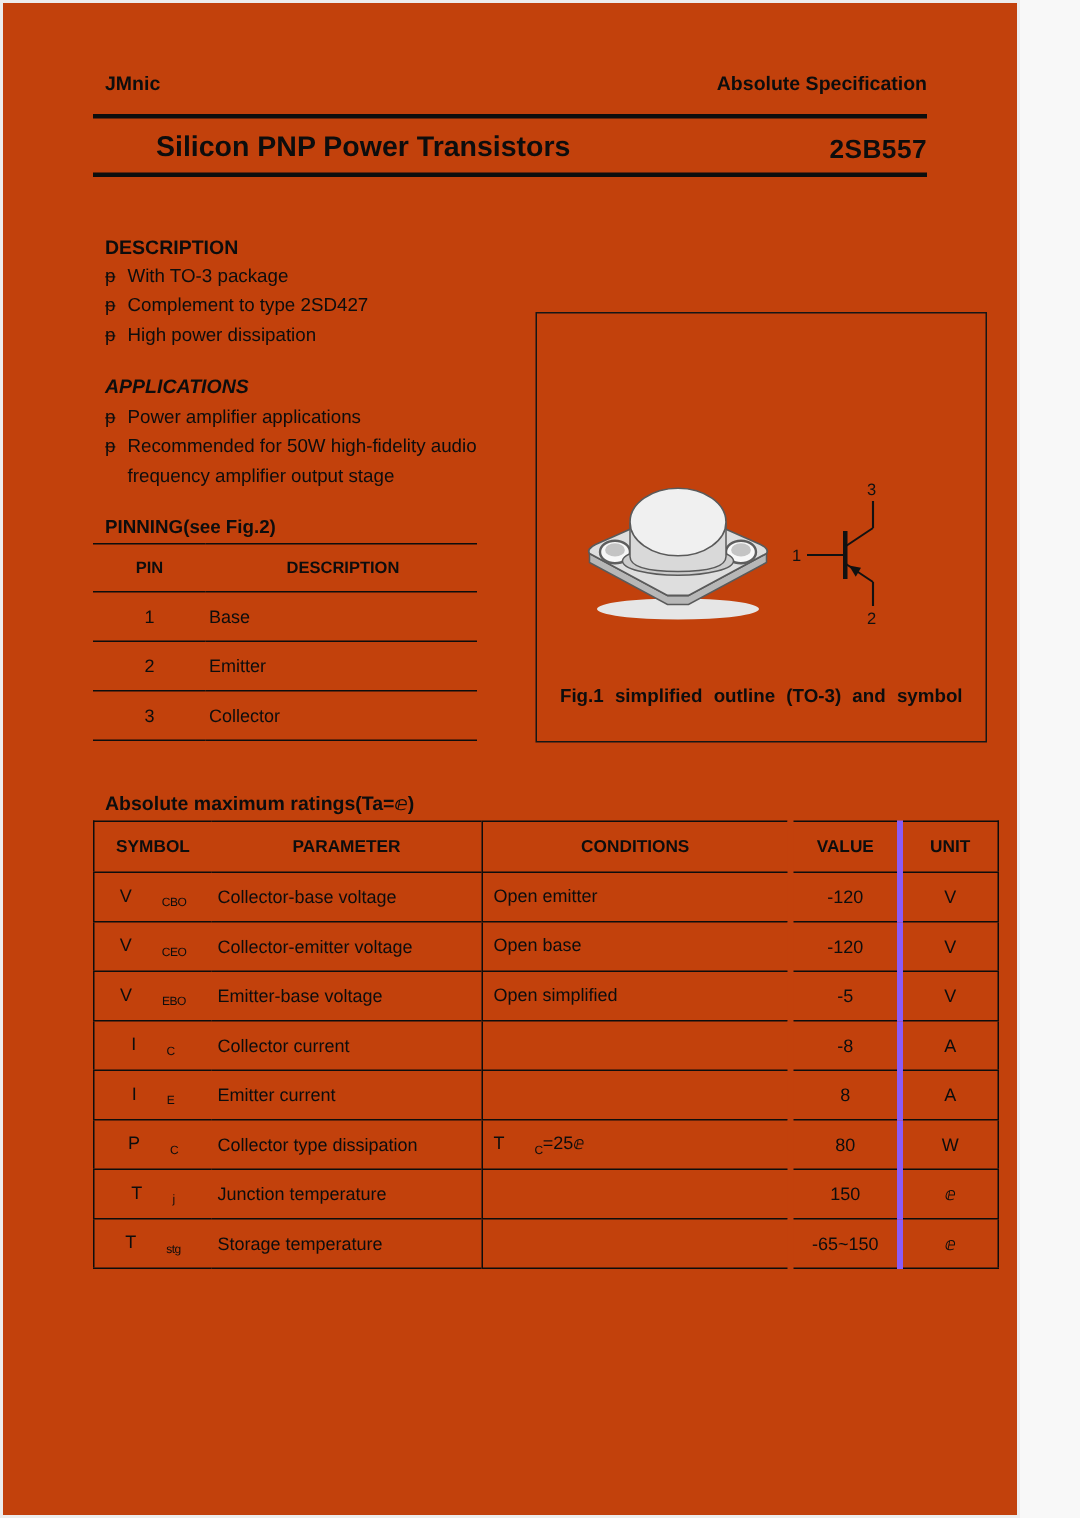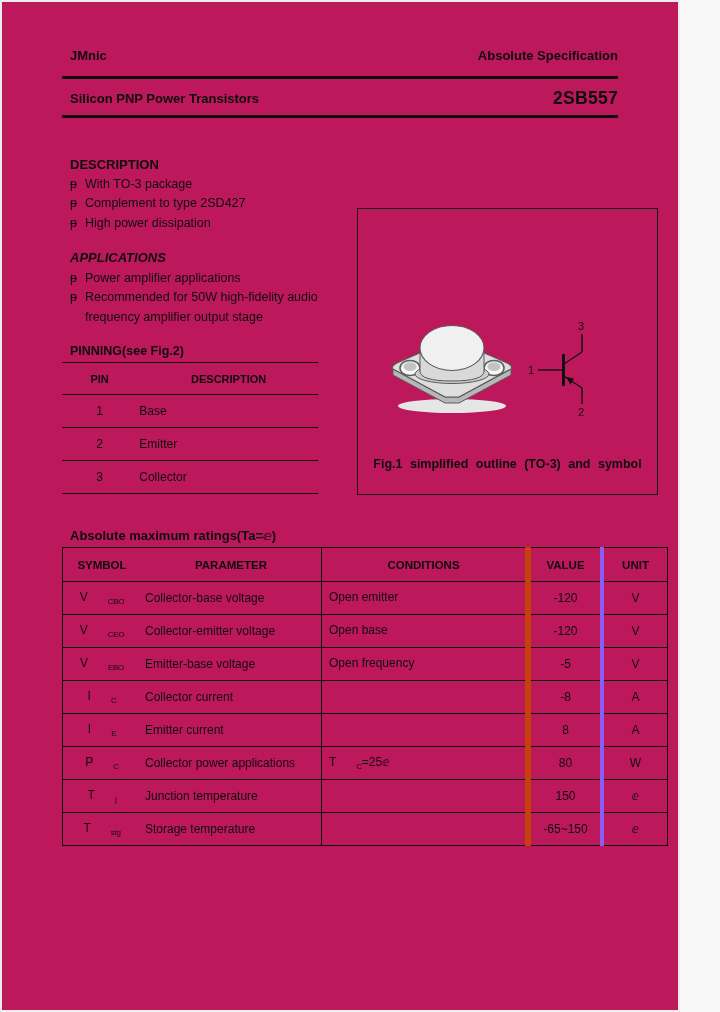--- a/index.html
+++ b/index.html
@@ -1,26 +1,26 @@
 <!DOCTYPE html>
 <html><head>
 <meta charset="utf-8">
 <style>
   html,body{margin:0;padding:0;background:#f8f8f8;}
   .page{
-    position:relative;width:680px;height:1012px;background:#be185d;
+    position:relative;width:680px;height:1012px;background:#c2410c;
     font-family:"Liberation Sans","DejaVu Sans",sans-serif;color:#0d0d0d;
     box-shadow:inset 0 0 0 2px #ededed;overflow:hidden;
   }
   .hrule{position:absolute;left:62px;right:62px;height:3px;background:#0d0d0d;}
   .hdr-row{position:absolute;top:48px;left:70px;right:62px;display:flex;justify-content:space-between;align-items:baseline;}
   .brand{font-size:13px;font-weight:bold;}
   .spec{font-size:13px;font-weight:bold;}
   .title-row{position:absolute;top:88px;left:70px;right:62px;display:flex;justify-content:space-between;align-items:center;}
-  .doc-title{font-size:13px;font-weight:bold;}
+  .doc-title{font-size:19px;font-weight:bold;margin-left:34px;}
   .part-no{font-size:17.5px;font-weight:bold;letter-spacing:.3px;margin-left:20px;}
 
   .sec-heading{position:absolute;left:70px;font-size:13px;font-weight:bold;}
   .blist{position:absolute;left:70px;font-size:12.5px;line-height:19.3px;}
   .bitem{display:flex;}
   .bullet{width:15px;flex:0 0 15px;}
   .cont{padding-left:15px;}
 
   
   .pin-table{position:absolute;left:62px;top:362px;width:256px;border-collapse:collapse;font-size:12px;border-top:1px solid #0d0d0d;}
@@ -40,21 +40,21 @@
 
   
   .ratings-heading{position:absolute;left:70px;top:528px;font-size:13px;font-weight:bold;}
   .rat-table{position:absolute;left:62px;top:547px;width:593px;border-collapse:collapse;font-size:12px;border:1px solid #0d0d0d;table-layout:fixed;}
   .rat-table tr{border-bottom:1px solid #0d0d0d;}
   .rat-table th{font-size:11.5px;font-weight:bold;height:33px;padding:0;text-align:center;}
   .rat-table td{height:32px;padding:0;}
   .c-sym{width:78px;text-align:center;}
   .c-par{width:180px;text-align:left;padding-left:4px !important;}
   .c-cond{width:203px;text-align:left;padding-left:7px !important;border-left:1px solid #0d0d0d;}
-  .c-val{width:69px;text-align:center;border-left:6px solid #c2410c;}
+  .c-val{width:69px;text-align:center;border-left:4px solid #c2410c;}
   .c-unit{width:63px;text-align:center;border-left:4px solid #8b5cf6;}
   sub{font-size:8px;letter-spacing:-.3px;margin-left:20px;}
 </style>
 </head>
 <body>
 
 <div class="page">
 
   <div class="hdr-row">
     <span class="brand">JMnic</span>
@@ -170,41 +170,41 @@
     <tr>
       <td class="c-sym"><span>V</span><sub>CEO</sub></td>
       <td class="c-par">Collector-emitter voltage</td>
       <td class="c-cond"><span>Open base</span><sub></sub><span></span></td>
       <td class="c-val">-120</td>
       <td class="c-unit">V</td>
     </tr>
     <tr>
       <td class="c-sym"><span>V</span><sub>EBO</sub></td>
       <td class="c-par">Emitter-base voltage</td>
-      <td class="c-cond"><span>Open frequency</span><sub></sub><span></span></td>
+      <td class="c-cond"><span>Open simplified</span><sub></sub><span></span></td>
       <td class="c-val">-5</td>
       <td class="c-unit">V</td>
     </tr>
     <tr>
       <td class="c-sym"><span>I</span><sub>C</sub></td>
       <td class="c-par">Collector current</td>
       <td class="c-cond"><span></span><sub></sub><span></span></td>
       <td class="c-val">-8</td>
       <td class="c-unit">A</td>
     </tr>
     <tr>
       <td class="c-sym"><span>I</span><sub>E</sub></td>
       <td class="c-par">Emitter current</td>
       <td class="c-cond"><span></span><sub></sub><span></span></td>
       <td class="c-val">8</td>
       <td class="c-unit">A</td>
     </tr>
     <tr>
       <td class="c-sym"><span>P</span><sub>C</sub></td>
-      <td class="c-par">Collector power applications</td>
+      <td class="c-par">Collector type dissipation</td>
       <td class="c-cond"><span>T</span><sub>C</sub><span>=25ⅇ</span></td>
       <td class="c-val">80</td>
       <td class="c-unit">W</td>
     </tr>
     <tr>
       <td class="c-sym"><span>T</span><sub>j</sub></td>
       <td class="c-par">Junction temperature</td>
       <td class="c-cond"><span></span><sub></sub><span></span></td>
       <td class="c-val">150</td>
       <td class="c-unit">ⅇ</td>

